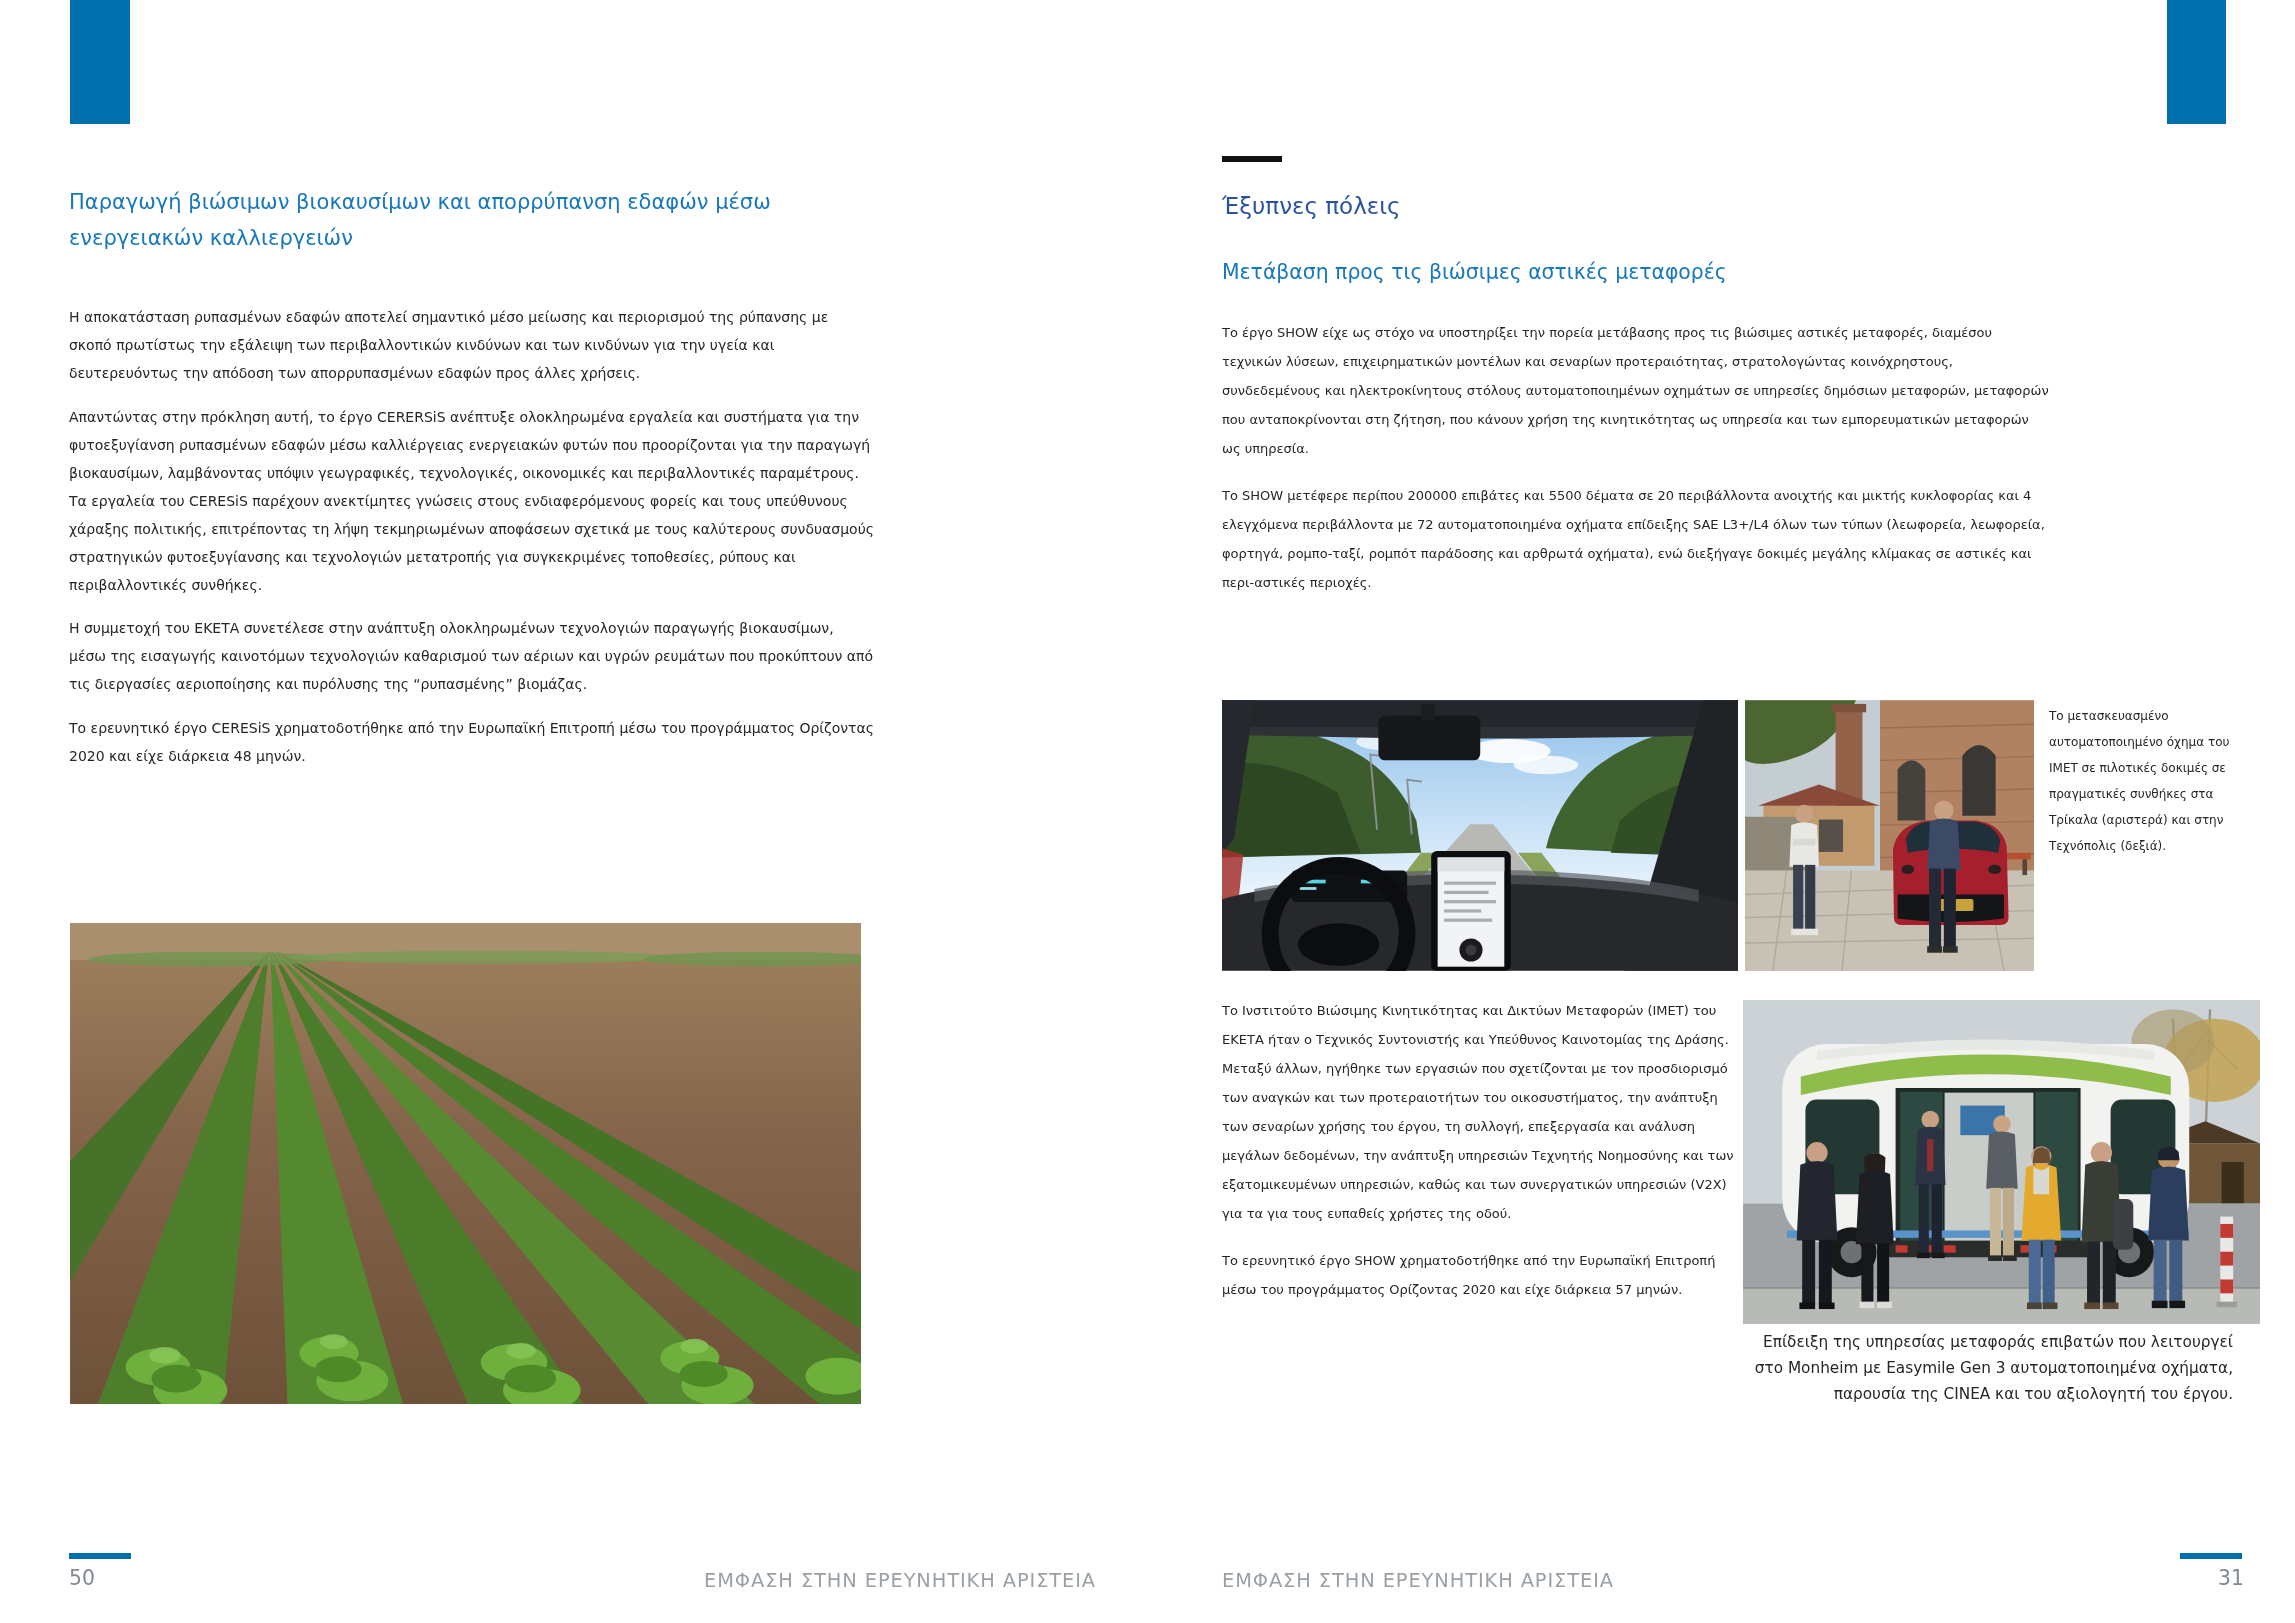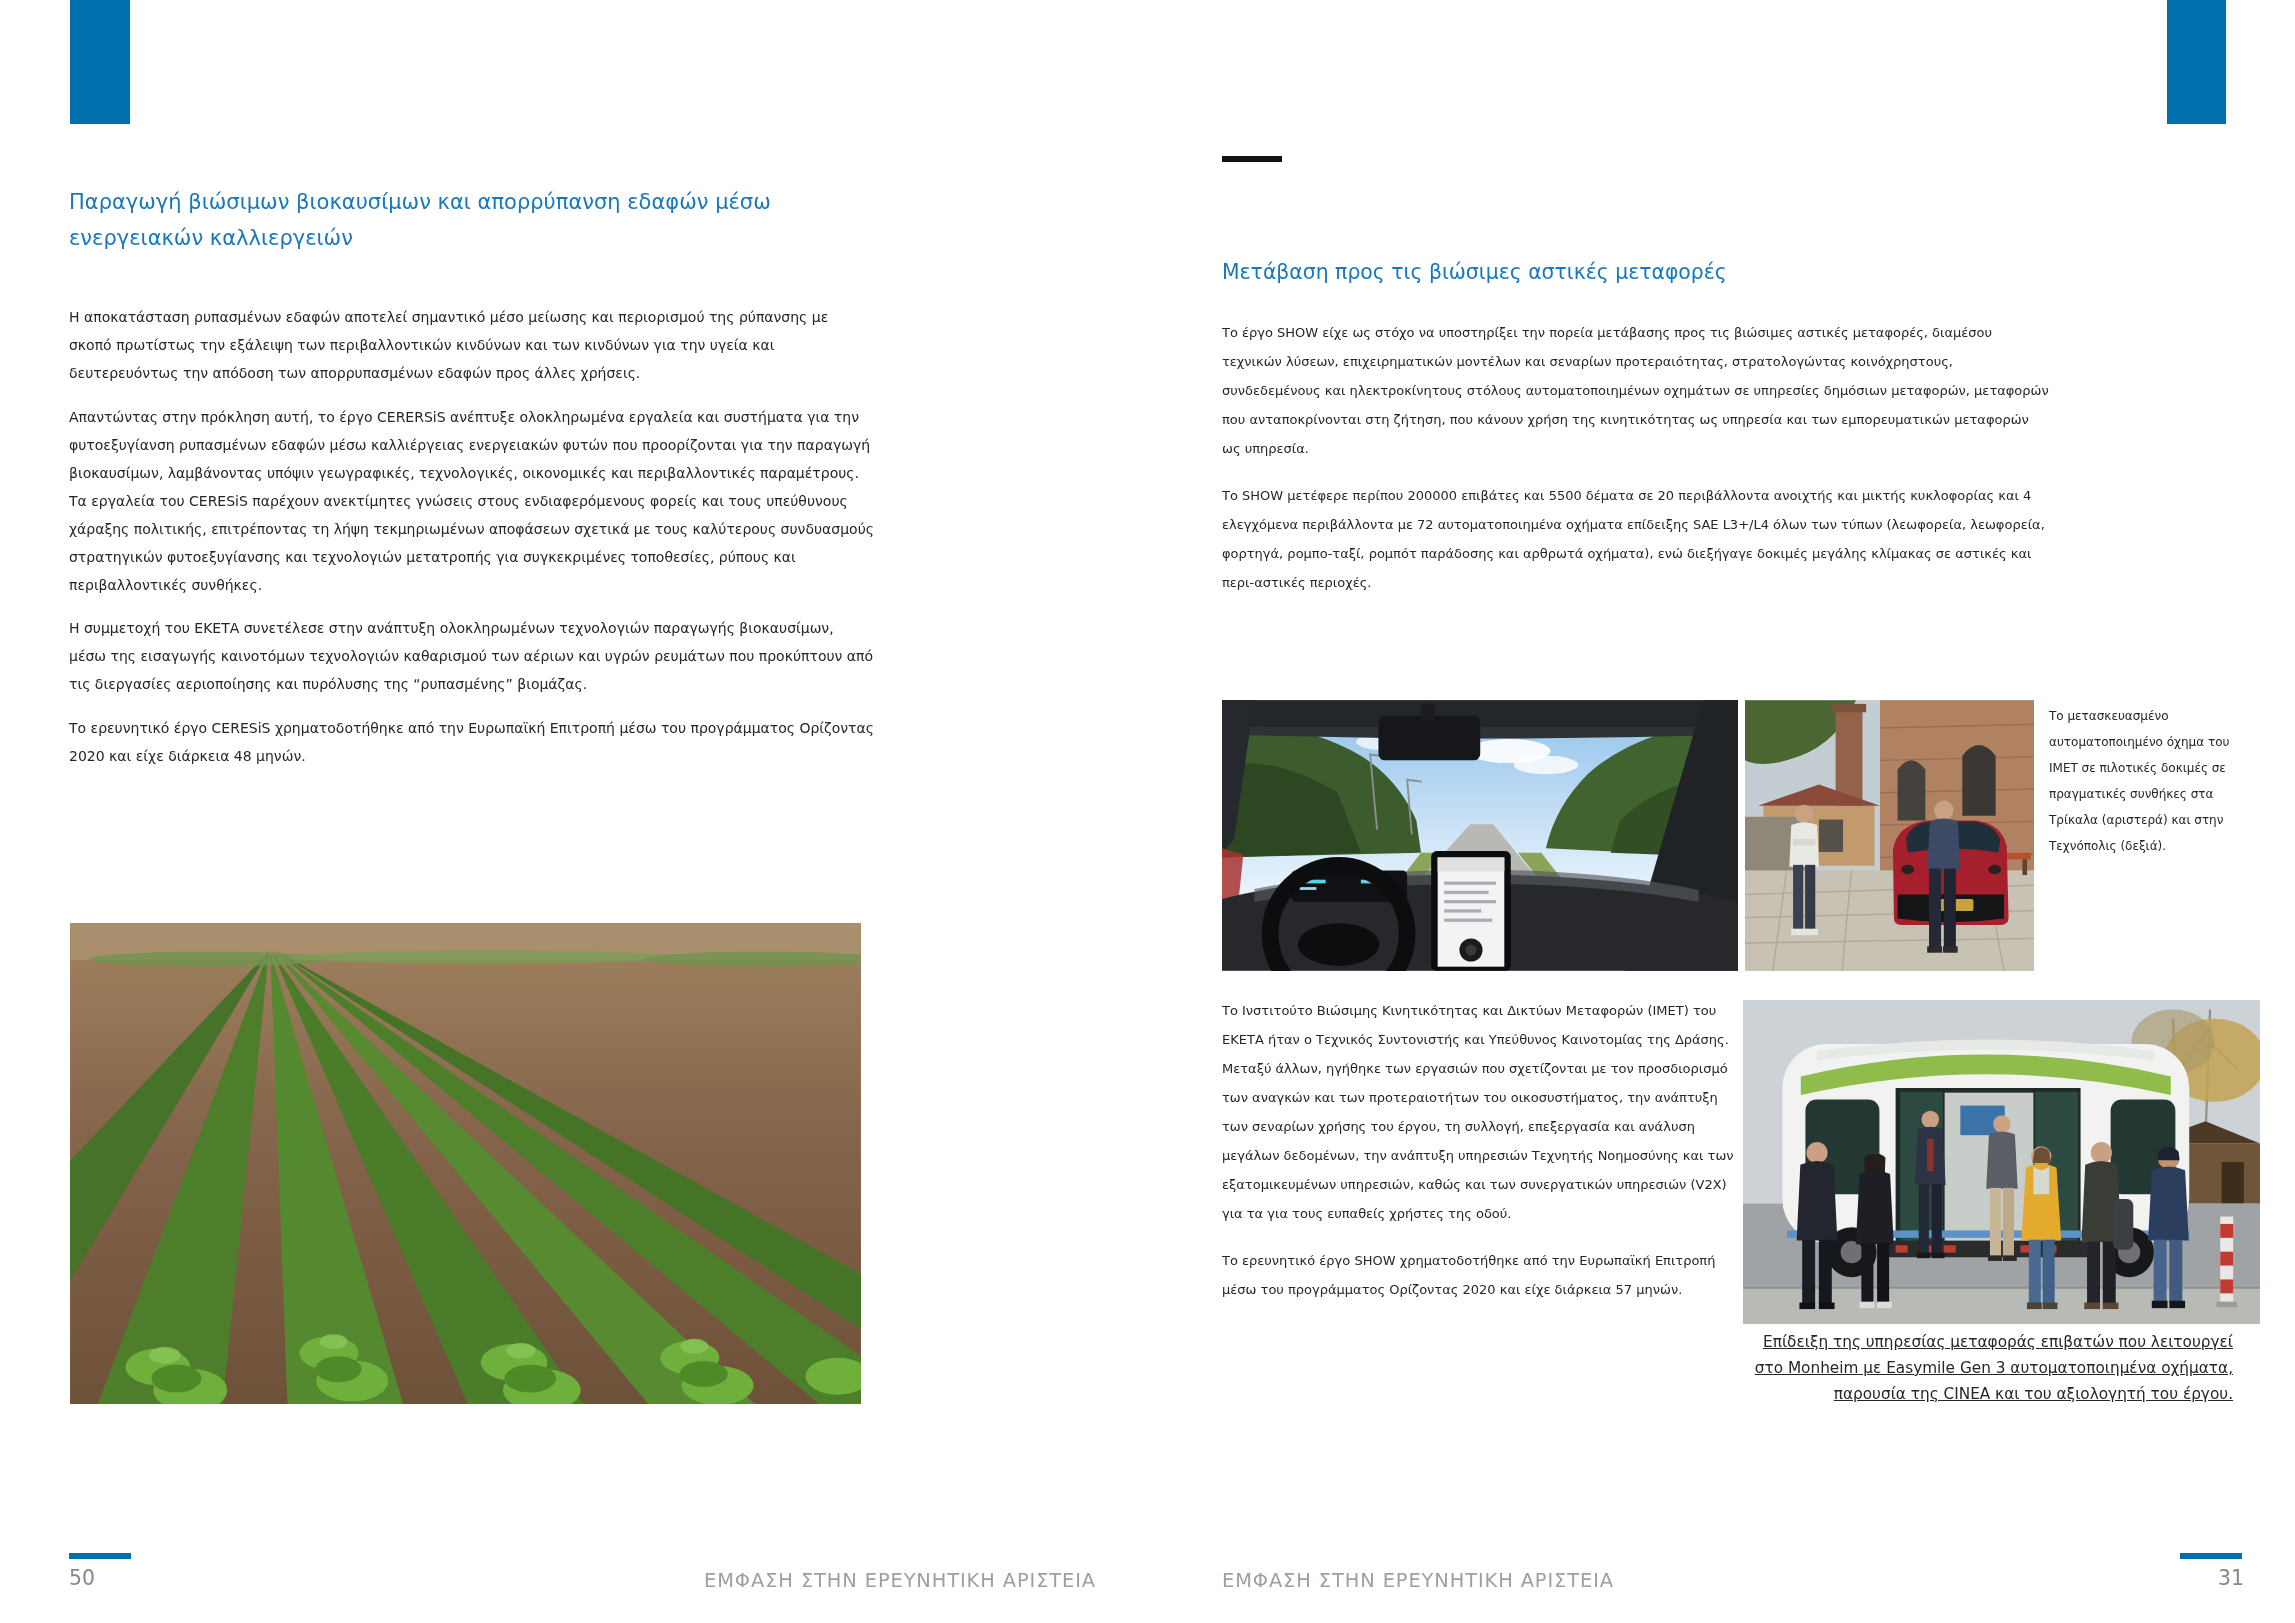--- a/index.html
+++ b/index.html
@@ -14,21 +14,21 @@
   .rule.blue{background:#0070AD;}
   .rule.black{background:#121212;}
   
   .h-blue{font-size:21px;line-height:36px;color:#1878BE;font-weight:400;}
   .h-section{font-size:23px;line-height:27px;color:#2A52A2;font-weight:500;}
   .h-sub{font-size:20.4px;line-height:25px;color:#1878BE;font-weight:400;}
   .body-col p{font-size:14px;line-height:28px;margin:0 0 15.7px 0;color:#262626;}
   .body-col-r p{font-size:13px;line-height:29px;margin:0 0 17.6px 0;color:#262626;}
   .caption{font-size:15.7px;line-height:27px;color:#262626;}
   .side-caption{font-size:12px;line-height:26px;color:#262626;}
-  .bus-caption{font-size:15.3px;line-height:26px;color:#262626;text-align:right;text-decoration:underline;}
+  .bus-caption{font-size:15.3px;line-height:26px;color:#262626;text-align:right;}
   .pgnum{font-size:20.4px;color:#82898F;}
   .foot-title{font-size:19.4px;color:#9AA0A5;letter-spacing:0.9px;}
   .photo{position:absolute;overflow:hidden;background:#ddd;}
   .photo svg{display:block;}
 </style>
 </head>
 <body>
 
 <div class="spread">
 
@@ -94,20 +94,21 @@
   </div>
 
 
   <div class="rule blue" style="left:69px;top:1553px;width:62px;"></div>
   <div class="abs pgnum" style="left:69px;top:1566px;">50</div>
   <div class="abs foot-title" style="left:546px;top:1569px;width:550px;text-align:right;">ΕΜΦΑΣΗ ΣΤΗΝ ΕΡΕΥΝΗΤΙΚΗ ΑΡΙΣΤΕΙΑ</div>
 
   <div class="corner-rect" style="left:2167px;width:59px;"></div>
 
   <div class="rule black" style="left:1222px;top:156px;width:60px;"></div>
+  <div class="abs h-section" style="left:1222px;top:193px;width:787px;">Έξυπνες πόλεις</div>
   <div class="abs h-sub" style="left:1222px;top:260px;width:828px;">Μετάβαση προς τις βιώσιμες αστικές μεταφορές</div>
 
   <div class="abs body-col-r" style="left:1222px;top:318px;width:828px;">
     <p>Το έργο SHOW είχε ως στόχο να υποστηρίξει την πορεία μετάβασης προς τις βιώσιμες αστικές μεταφορές, διαμέσου τεχνικών λύσεων, επιχειρηματικών μοντέλων και σεναρίων προτεραιότητας, στρατολογώντας κοινόχρηστους, συνδεδεμένους και ηλεκτροκίνητους στόλους αυτοματοποιημένων οχημάτων σε υπηρεσίες δημόσιων μεταφορών, μεταφορών που ανταποκρίνονται στη ζήτηση, που κάνουν χρήση της κινητικότητας ως υπηρεσία και των εμπορευματικών μεταφορών ως υπηρεσία.</p>
     <p>Το SHOW μετέφερε περίπου 200000 επιβάτες και 5500 δέματα σε 20 περιβάλλοντα ανοιχτής και μικτής κυκλοφορίας και 4 ελεγχόμενα περιβάλλοντα με 72 αυτοματοποιημένα οχήματα επίδειξης SAE L3+/L4 όλων των τύπων (λεωφορεία, λεωφορεία, φορτηγά, ρομπο-ταξί, ρομπότ παράδοσης και αρθρωτά οχήματα), ενώ διεξήγαγε δοκιμές μεγάλης κλίμακας σε αστικές και περι-αστικές περιοχές.</p>
   </div>
 
   <div class="photo" style="left:1222px;top:700px;width:516px;height:271px;">
     <svg width="516" height="271" viewBox="0 0 1115 585" xmlns="http://www.w3.org/2000/svg">
       <defs>

